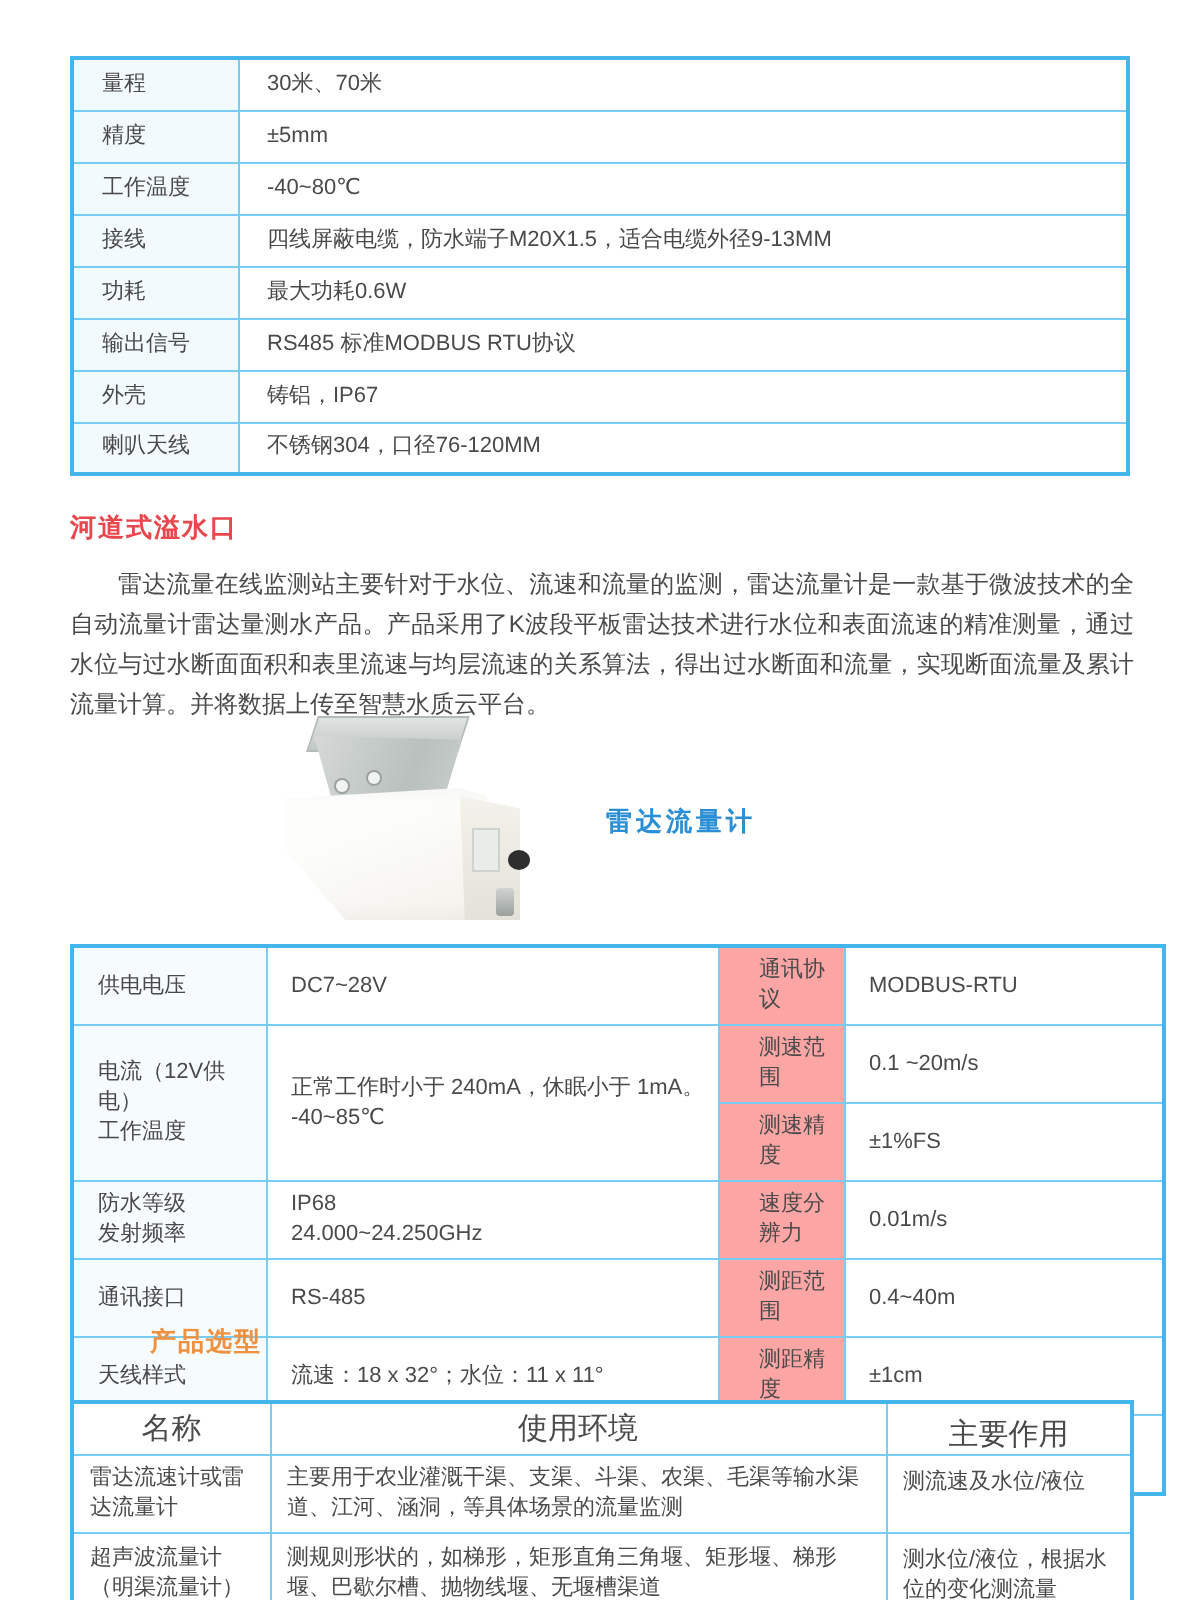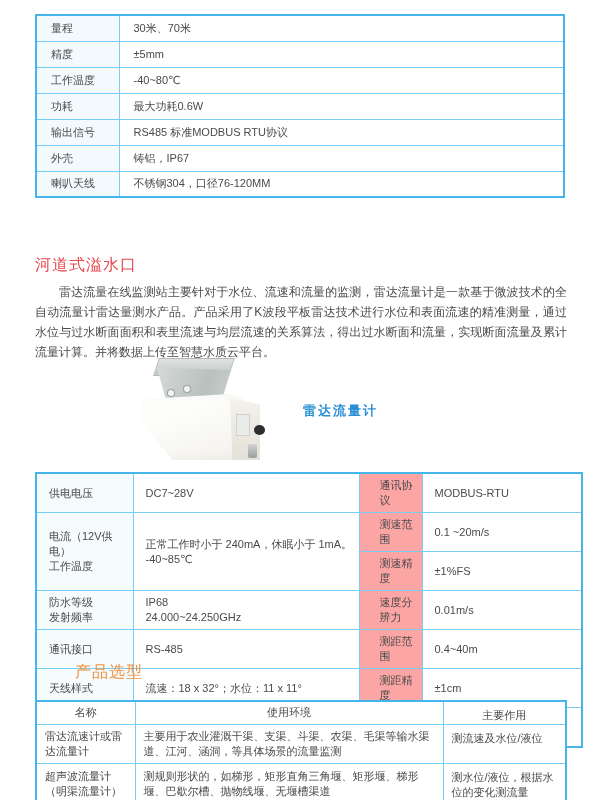--- a/index.html
+++ b/index.html
@@ -3,41 +3,41 @@
 <meta charset="utf-8">
 <style>
   * { margin:0; padding:0; box-sizing:border-box; }
   html,body { background:#ffffff; }
   body { font-family:"Liberation Sans","DejaVu Sans",sans-serif; color:#4a4a4a; }
   .page { position:relative; width:600px; height:800px; background:#ffffff; overflow:hidden; }
 
   table { border-collapse:collapse; table-layout:fixed; }
   .spec-table { position:absolute; left:35px; width:530px; border:2px solid #45b6ec; background:#fff; }
   .spec-table td { border:1px solid #79ccf3; font-size:11px; color:#4a4a4a; line-height:15px; }
-  .t1 { top:14px; }
+  .t1 { top:28px; }
   .t1 td { height:26px; padding:4px 6px 4px 14px; }
   .t1 .lbl { width:83px; background:#f3fafe; }
   .t2 { top:472px; }
   .t2 td { padding:4px 6px 4px 12px; }
   .t2 .c1 { width:97px; background:#f6fbfe; }
   .t2 .c2 { width:226px; }
   .t2 .c3 { width:63px; background:#fca5a5; padding-left:20px; }
   .t2 .c4 { width:160px; }
   .t2 tr.tall td { height:27px; }
   .t2 tr.norm td { height:25px; }
   .t2 tr.half td { height:19px; }
   .t3 { top:700px; }
-  .t3 th { border:1px solid #79ccf3; font-size:11px; font-weight:normal; color:#4a4a4a; height:23px; text-align:center; }
+  .t3 th { border:1px solid #79ccf3; font-size:15px; font-weight:normal; color:#4a4a4a; height:23px; text-align:center; }
   .t3 td { padding:4px 8px; height:34px; vertical-align:middle; }
   .t3 .c1 { width:99px; }
   .t3 .c2 { width:308px; }
   .t3 .c3 { width:123px; vertical-align:top; padding-top:6px; }
   .preline { white-space:pre-line; }
 
-  .sec-heading { position:absolute; left:35px; font-size:16px; font-weight:normal; letter-spacing:1px; }
+  .sec-heading { position:absolute; left:35px; font-size:13px; font-weight:bold; letter-spacing:1px; }
   .h-red { top:255px; color:#e8474d; }
   .h-orange { top:662px; color:#f0913f;padding-left:40px; }
 
   .intro { position:absolute; left:35px; top:282px; width:532px; font-size:12px; line-height:20px; color:#4a4a4a; text-indent:2em; text-align:justify; }
 
   .photo { position:absolute; left:100px; top:352px; width:200px; height:115px; }
   .bracket-top { position:absolute; left:56px; top:6px; width:76px; height:18px; background:linear-gradient(#dfe3e2,#c2c8c6); transform:skewX(-18deg); border:1px solid #b3bab8; }
   .bracket-body { position:absolute; left:52px; top:16px; width:84px; height:48px; background:linear-gradient(110deg,#d8dcdb,#b9c0be 60%,#cfd4d2); clip-path:polygon(6% 0,94% 4%,78% 96%,22% 100%); }
   .screw { position:absolute; width:6px; height:6px; border-radius:50%; background:#f2f4f3; box-shadow:0 0 0 1px #9aa19f; }
   .dev-body { position:absolute; left:42px; top:42px; width:118px; height:66px; background:linear-gradient(160deg,#fdfdfb 30%,#f2f0ea); clip-path:polygon(0 8%,74% 0,86% 6%,88% 100%,26% 100%,0 46%); box-shadow:inset -10px 0 12px rgba(0,0,0,0.05); }
@@ -59,20 +59,24 @@
         <td class="lbl">量程</td>
         <td>30米、70米</td>
       </tr>
       <tr>
         <td class="lbl">精度</td>
         <td>±5mm</td>
       </tr>
       <tr>
         <td class="lbl">工作温度</td>
         <td>-40~80℃</td>
+      </tr>
+      <tr>
+        <td class="lbl">接线</td>
+        <td>四线屏蔽电缆，防水端子M20X1.5，适合电缆外径9-13MM</td>
       </tr>
       <tr>
         <td class="lbl">功耗</td>
         <td>最大功耗0.6W</td>
       </tr>
       <tr>
         <td class="lbl">输出信号</td>
         <td>RS485 标准MODBUS RTU协议</td>
       </tr>
       <tr>

